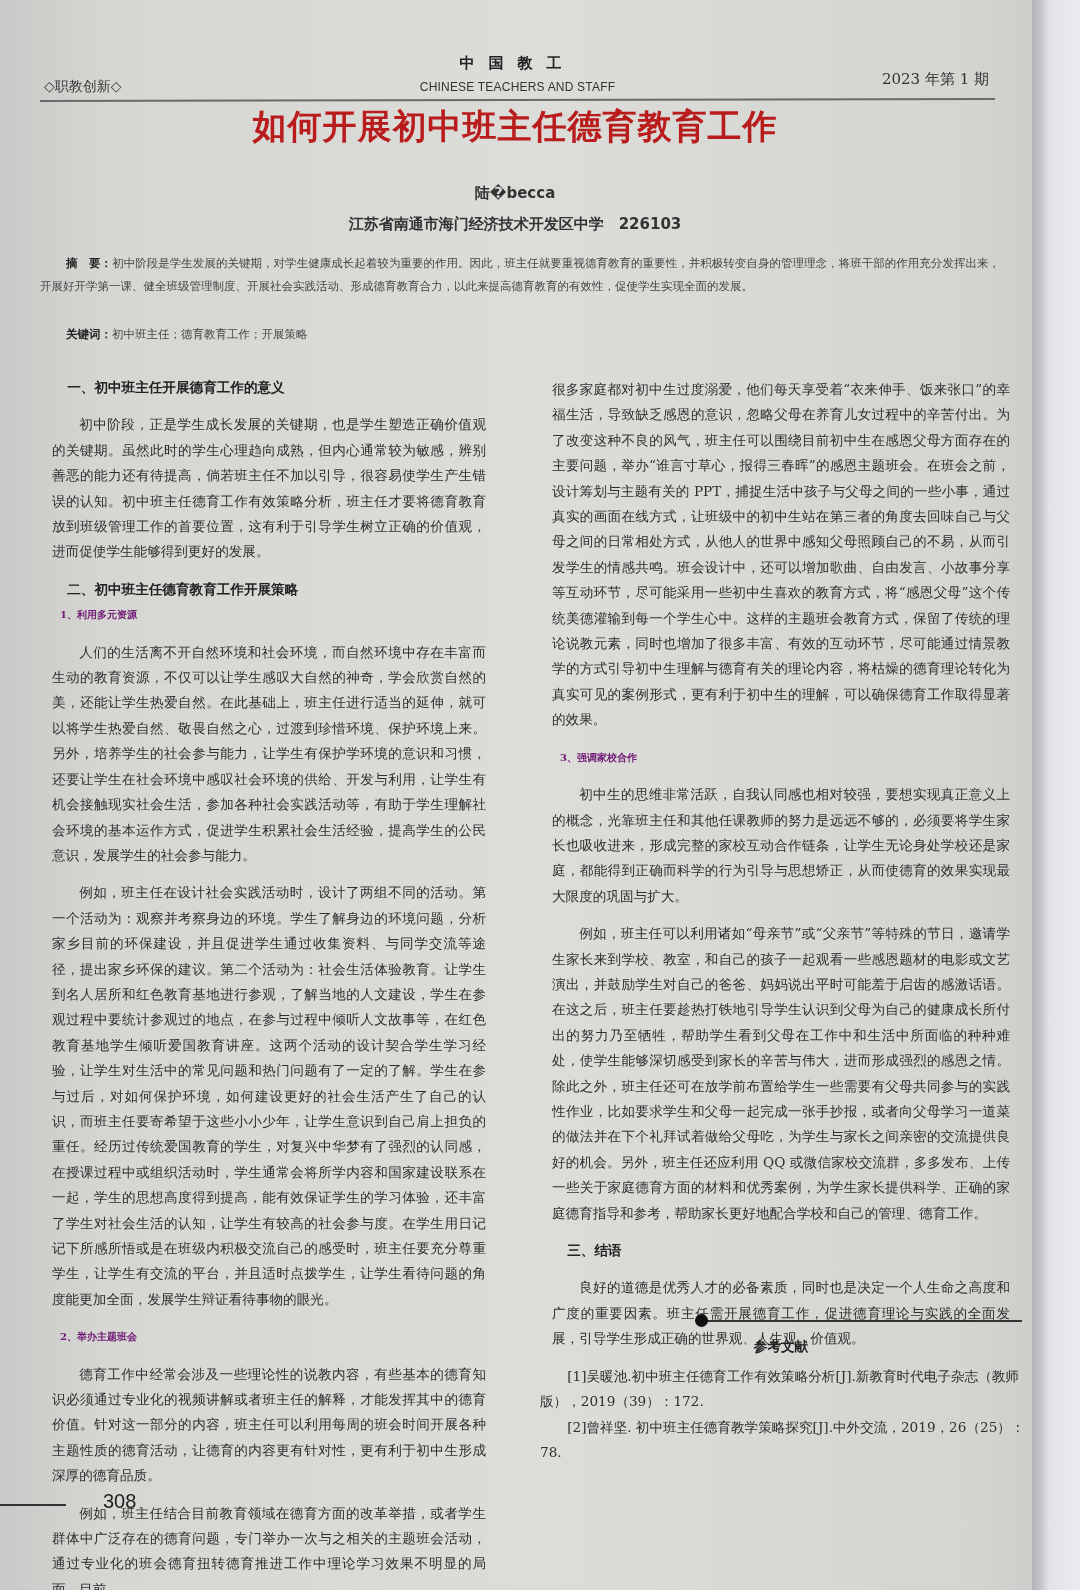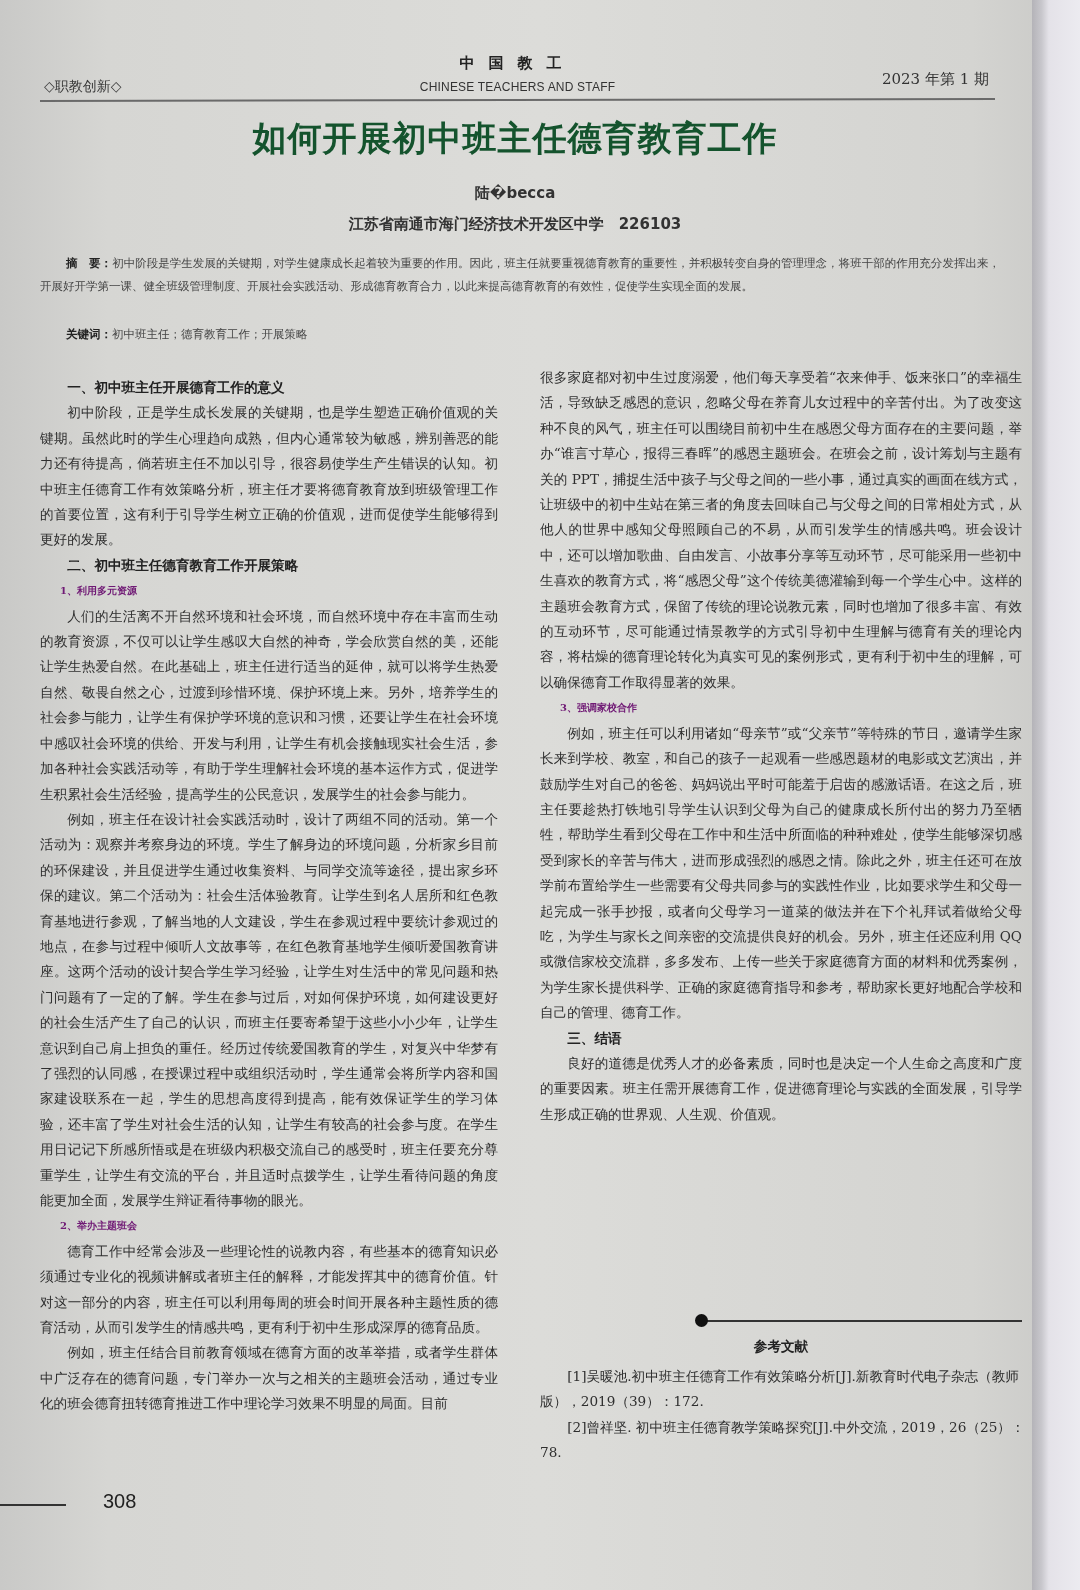--- a/index.html
+++ b/index.html
@@ -7,30 +7,30 @@
     background:linear-gradient(90deg,#c9c9c7 0%,#d6d6d3 10%,#dcdcd9 50%,#d4d4d1 90%,#c8c8c6 100%);
     font-family:"DejaVu Serif","Liberation Serif",serif;color:#2a2a2a;}
   .page-edge{position:absolute;left:1032px;top:0;width:48px;height:1590px;
     background:linear-gradient(90deg,#b4b3b8 0%,#c8c7cc 20%,#e4e2e8 35%,#ecebf0 100%);}
   .header{position:absolute;left:40px;top:48px;width:955px;height:54px;}
   .header .section{position:absolute;left:4px;top:30px;font-size:14px;color:#3a3a3a;font-family:"DejaVu Sans",sans-serif;}
   .header .logo-cn{position:absolute;left:0;right:0;top:6px;text-align:center;font-size:15px;letter-spacing:14px;font-weight:bold;color:#222;}
   .header .logo-en{position:absolute;left:0;right:0;top:32px;text-align:center;font-size:12px;font-family:"Liberation Sans",sans-serif;color:#333;letter-spacing:0.2px;}
   .header .issue{position:absolute;right:6px;top:22px;font-size:15px;color:#333;}
   .header-rule{position:absolute;left:40px;top:99px;width:955px;height:2px;background:#6a6a6a;transform:rotate(-0.12deg);}
-  .title{position:absolute;left:0;width:1030px;top:116px;text-align:center;font-size:34px;font-weight:bold;color:#14532d;letter-spacing:1px;}
+  .title{position:absolute;left:0;width:1030px;top:104px;text-align:center;font-size:34px;font-weight:bold;color:#b91c1c;letter-spacing:1px;}
   .author{position:absolute;left:0;width:1030px;top:184px;text-align:center;font-size:15px;font-weight:bold;color:#333;font-family:"DejaVu Sans",sans-serif;}
   .affil{position:absolute;left:0;width:1030px;top:215px;text-align:center;font-size:15px;font-weight:bold;color:#333;font-family:"DejaVu Sans",sans-serif;}
   .abstract{position:absolute;left:40px;top:252px;width:960px;font-size:11.5px;line-height:23px;color:#444;text-indent:26px;text-align:justify;}
   .abstract b, .keywords b{color:#222;font-family:"DejaVu Sans",sans-serif;margin-top:44px;}
   .keywords{position:absolute;left:66px;top:327px;font-size:11.5px;color:#444;}
   .col{position:absolute;font-size:13.6px;line-height:25.4px;color:#2e2e2e;text-align:justify;}
   .col-left{left:40px;top:375px;width:458px;}
   .col-right{left:540px;top:365px;width:482px;}
-  .col p{margin:0;text-indent:2em;}
+  .col p{margin:12px;text-indent:2em;}
   .col p.noindent{text-indent:0;}
   .col h3{margin:0;font-size:13.6px;font-weight:bold;text-indent:2em;color:#222;line-height:25.4px;font-family:"DejaVu Sans",sans-serif;}
   .col h4{margin:0;font-size:10px;font-weight:bold;text-indent:2em;color:#701a75;line-height:25.4px;}
   .ref-divider{position:absolute;left:700px;top:1320px;width:322px;height:2px;background:#333;}
   .ref-dot{position:absolute;left:695px;top:1314px;width:13px;height:13px;border-radius:50%;background:#111;}
   .ref-title{position:absolute;left:540px;width:482px;top:1338px;text-align:center;font-weight:bold;font-size:13.6px;font-family:"DejaVu Sans",sans-serif;color:#222;}
   .refs{position:absolute;left:540px;top:1364px;width:485px;font-size:13.6px;line-height:25.4px;color:#2e2e2e;}
   .refs p{margin:0;text-indent:2em;}
   .footer-rule{position:absolute;left:0;top:1504px;width:66px;height:2px;background:#333;}
   .page-num{position:absolute;left:103px;top:1490px;font-size:20px;font-family:"Liberation Sans",sans-serif;color:#222;}
@@ -60,27 +60,28 @@
 </div>
 
 <div class="col col-left">
   <h3>一、初中班主任开展德育工作的意义</h3>
   <p>初中阶段，正是学生成长发展的关键期，也是学生塑造正确价值观的关键期。虽然此时的学生心理趋向成熟，但内心通常较为敏感，辨别善恶的能力还有待提高，倘若班主任不加以引导，很容易使学生产生错误的认知。初中班主任德育工作有效策略分析，班主任才要将德育教育放到班级管理工作的首要位置，这有利于引导学生树立正确的价值观，进而促使学生能够得到更好的发展。</p>
   <h3>二、初中班主任德育教育工作开展策略</h3>
   <h4>1、利用多元资源</h4>
   <p>人们的生活离不开自然环境和社会环境，而自然环境中存在丰富而生动的教育资源，不仅可以让学生感叹大自然的神奇，学会欣赏自然的美，还能让学生热爱自然。在此基础上，班主任进行适当的延伸，就可以将学生热爱自然、敬畏自然之心，过渡到珍惜环境、保护环境上来。另外，培养学生的社会参与能力，让学生有保护学环境的意识和习惯，还要让学生在社会环境中感叹社会环境的供给、开发与利用，让学生有机会接触现实社会生活，参加各种社会实践活动等，有助于学生理解社会环境的基本运作方式，促进学生积累社会生活经验，提高学生的公民意识，发展学生的社会参与能力。</p>
   <p>例如，班主任在设计社会实践活动时，设计了两组不同的活动。第一个活动为：观察并考察身边的环境。学生了解身边的环境问题，分析家乡目前的环保建设，并且促进学生通过收集资料、与同学交流等途径，提出家乡环保的建议。第二个活动为：社会生活体验教育。让学生到名人居所和红色教育基地进行参观，了解当地的人文建设，学生在参观过程中要统计参观过的地点，在参与过程中倾听人文故事等，在红色教育基地学生倾听爱国教育讲座。这两个活动的设计契合学生学习经验，让学生对生活中的常见问题和热门问题有了一定的了解。学生在参与过后，对如何保护环境，如何建设更好的社会生活产生了自己的认识，而班主任要寄希望于这些小小少年，让学生意识到自己肩上担负的重任。经历过传统爱国教育的学生，对复兴中华梦有了强烈的认同感，在授课过程中或组织活动时，学生通常会将所学内容和国家建设联系在一起，学生的思想高度得到提高，能有效保证学生的学习体验，还丰富了学生对社会生活的认知，让学生有较高的社会参与度。在学生用日记记下所感所悟或是在班级内积极交流自己的感受时，班主任要充分尊重学生，让学生有交流的平台，并且适时点拨学生，让学生看待问题的角度能更加全面，发展学生辩证看待事物的眼光。</p>
   <h4>2、举办主题班会</h4>
-  <p>德育工作中经常会涉及一些理论性的说教内容，有些基本的德育知识必须通过专业化的视频讲解或者班主任的解释，才能发挥其中的德育价值。针对这一部分的内容，班主任可以利用每周的班会时间开展各种主题性质的德育活动，从而引发学生的情感共鸣，更有利于初中生形成深厚的德育品质。</p>
+  <p>德育工作中经常会涉及一些理论性的说教内容，有些基本的德育知识必须通过专业化的视频讲解或者班主任的解释，才能发挥其中的德育价值。针对这一部分的内容，班主任可以利用每周的班会时间开展各种主题性质的德育活动，让德育的内容更有针对性，更有利于初中生形成深厚的德育品质。</p>
   <p>例如，班主任结合目前教育领域在德育方面的改革举措，或者学生群体中广泛存在的德育问题，专门举办一次与之相关的主题班会活动，通过专业化的班会德育扭转德育推进工作中理论学习效果不明显的局面。目前</p>
 </div>
 
 <div class="col col-right">
   <p class="noindent">很多家庭都对初中生过度溺爱，他们每天享受着“衣来伸手、饭来张口”的幸福生活，导致缺乏感恩的意识，忽略父母在养育儿女过程中的辛苦付出。为了改变这种不良的风气，班主任可以围绕目前初中生在感恩父母方面存在的主要问题，举办“谁言寸草心，报得三春晖”的感恩主题班会。在班会之前，设计筹划与主题有关的 PPT，捕捉生活中孩子与父母之间的一些小事，通过真实的画面在线方式，让班级中的初中生站在第三者的角度去回味自己与父母之间的日常相处方式，从他人的世界中感知父母照顾自己的不易，从而引发学生的情感共鸣。班会设计中，还可以增加歌曲、自由发言、小故事分享等互动环节，尽可能采用一些初中生喜欢的教育方式，将“感恩父母”这个传统美德灌输到每一个学生心中。这样的主题班会教育方式，保留了传统的理论说教元素，同时也增加了很多丰富、有效的互动环节，尽可能通过情景教学的方式引导初中生理解与德育有关的理论内容，将枯燥的德育理论转化为真实可见的案例形式，更有利于初中生的理解，可以确保德育工作取得显著的效果。</p>
   <h4>3、强调家校合作</h4>
+  <p>初中生的思维非常活跃，自我认同感也相对较强，要想实现真正意义上的概念，光靠班主任和其他任课教师的努力是远远不够的，必须要将学生家长也吸收进来，形成完整的家校互动合作链条，让学生无论身处学校还是家庭，都能得到正确而科学的行为引导与思想矫正，从而使德育的效果实现最大限度的巩固与扩大。</p>
   <p>例如，班主任可以利用诸如“母亲节”或“父亲节”等特殊的节日，邀请学生家长来到学校、教室，和自己的孩子一起观看一些感恩题材的电影或文艺演出，并鼓励学生对自己的爸爸、妈妈说出平时可能羞于启齿的感激话语。在这之后，班主任要趁热打铁地引导学生认识到父母为自己的健康成长所付出的努力乃至牺牲，帮助学生看到父母在工作中和生活中所面临的种种难处，使学生能够深切感受到家长的辛苦与伟大，进而形成强烈的感恩之情。除此之外，班主任还可在放学前布置给学生一些需要有父母共同参与的实践性作业，比如要求学生和父母一起完成一张手抄报，或者向父母学习一道菜的做法并在下个礼拜试着做给父母吃，为学生与家长之间亲密的交流提供良好的机会。另外，班主任还应利用 QQ 或微信家校交流群，多多发布、上传一些关于家庭德育方面的材料和优秀案例，为学生家长提供科学、正确的家庭德育指导和参考，帮助家长更好地配合学校和自己的管理、德育工作。</p>
   <h3>三、结语</h3>
   <p>良好的道德是优秀人才的必备素质，同时也是决定一个人生命之高度和广度的重要因素。班主任需开展德育工作，促进德育理论与实践的全面发展，引导学生形成正确的世界观、人生观、价值观。</p>
 </div>
 
 <div class="ref-divider"></div>
 <div class="ref-dot"></div>
 <div class="ref-title">参考文献</div>
 <div class="refs">
   <p>[1]吴暖池.初中班主任德育工作有效策略分析[J].新教育时代电子杂志（教师版），2019（39）：172.</p>

